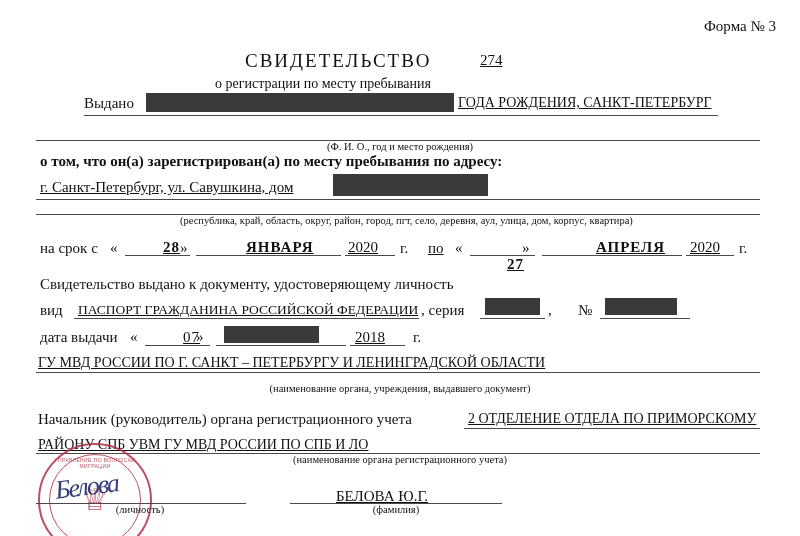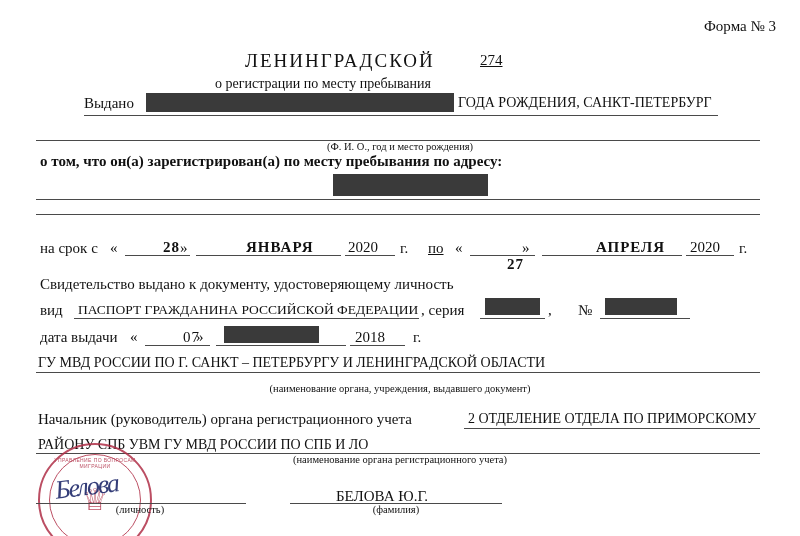--- a/index.html
+++ b/index.html
@@ -62,20 +62,21 @@
     height: 0;
   }
   .redact {
     position: absolute;
     background: #3a3a3a;
   }
   .val {
     position: absolute;
     font-size: 15px;
     white-space: nowrap;
+    text-decoration: underline;
   }
   .val-sp {
     letter-spacing: 1px;
     margin-left: 26px;
   }
 
   
   .stamp {
     position: absolute;
     left: 38px;
@@ -129,37 +130,39 @@
     letter-spacing: -2px;
   }
 </style>
 </head>
 <body>
 
 <div class="page">
 
   <div class="form-no">Форма № 3</div>
 
-  <div class="title">ЛЕНИНГРАДСКОЙ</div>
+  <div class="title">СВИДЕТЕЛЬСТВО</div>
   <div class="title-number">274</div>
   <div class="subtitle">о регистрации по месту пребывания</div>
 
   <div class="lbl" style="left:84px; top:95px;">Выдано</div>
   <div class="redact" style="left:146px; top:93px; width:308px; height:19px;"></div>
   <div class="val" style="left:458px; top:95px; font-size:14px;">ГОДА РОЖДЕНИЯ, САНКТ-ПЕТЕРБУРГ</div>
   <div class="line" style="left:84px; top:115px; width:634px;"></div>
 
   <div class="line" style="left:36px; top:140px; width:724px;"></div>
   <div class="small-center" style="left:260px; top:141px; width:280px;">(Ф. И. О., год и место рождения)</div>
 
   <div class="lbl" style="left:40px; top:153px;font-weight:bold;">о том, что он(а) зарегистрирован(а) по месту пребывания по адресу:</div>
 
+  <div class="val" style="left:40px; top:179px;">г. Санкт-Петербург, ул. Савушкина, дом</div>
   <div class="redact" style="left:333px; top:174px; width:155px; height:22px;"></div>
   <div class="line" style="left:36px; top:199px; width:724px;"></div>
   <div class="line" style="left:36px; top:214px; width:724px;"></div>
+  <div class="small-center" style="left:180px; top:215px; width:440px;">(республика, край, область, округ, район, город, пгт, село, деревня, аул, улица, дом, корпус, квартира)</div>
 
   <div class="lbl" style="left:40px; top:240px;">на срок с</div>
   <div class="lbl" style="left:110px; top:240px;">«</div>
   <div class="val val-sp" style="left:137px; top:239px; font-weight:bold;">28</div>
   <div class="lbl" style="left:180px; top:240px;">»</div>
   <div class="line" style="left:125px; top:255px; width:65px;"></div>
   <div class="val val-sp" style="left:220px; top:239px; font-weight:bold;">ЯНВАРЯ</div>
   <div class="line" style="left:196px; top:255px; width:145px;"></div>
   <div class="val" style="left:348px; top:239px;">2020</div>
   <div class="line" style="left:345px; top:255px; width:50px;"></div>

